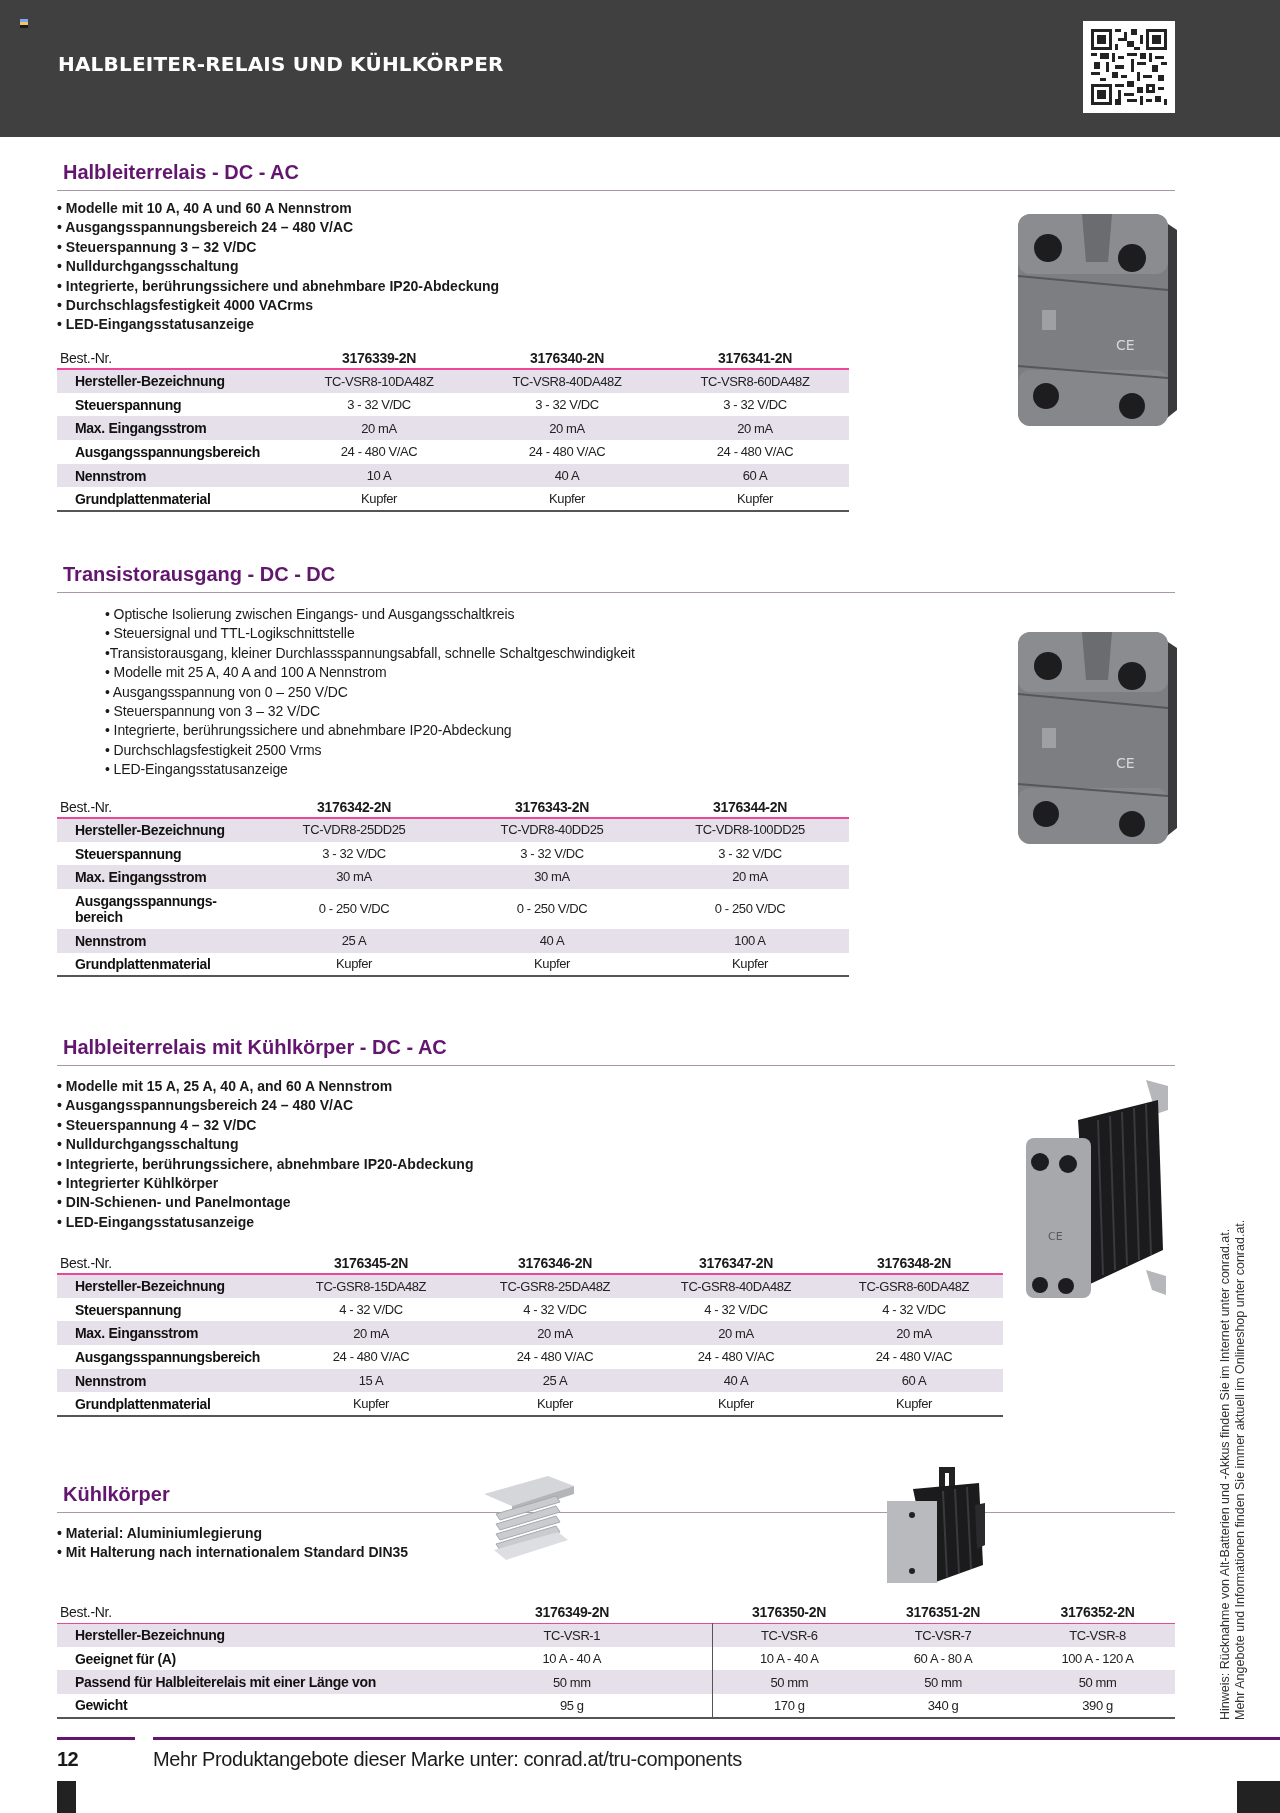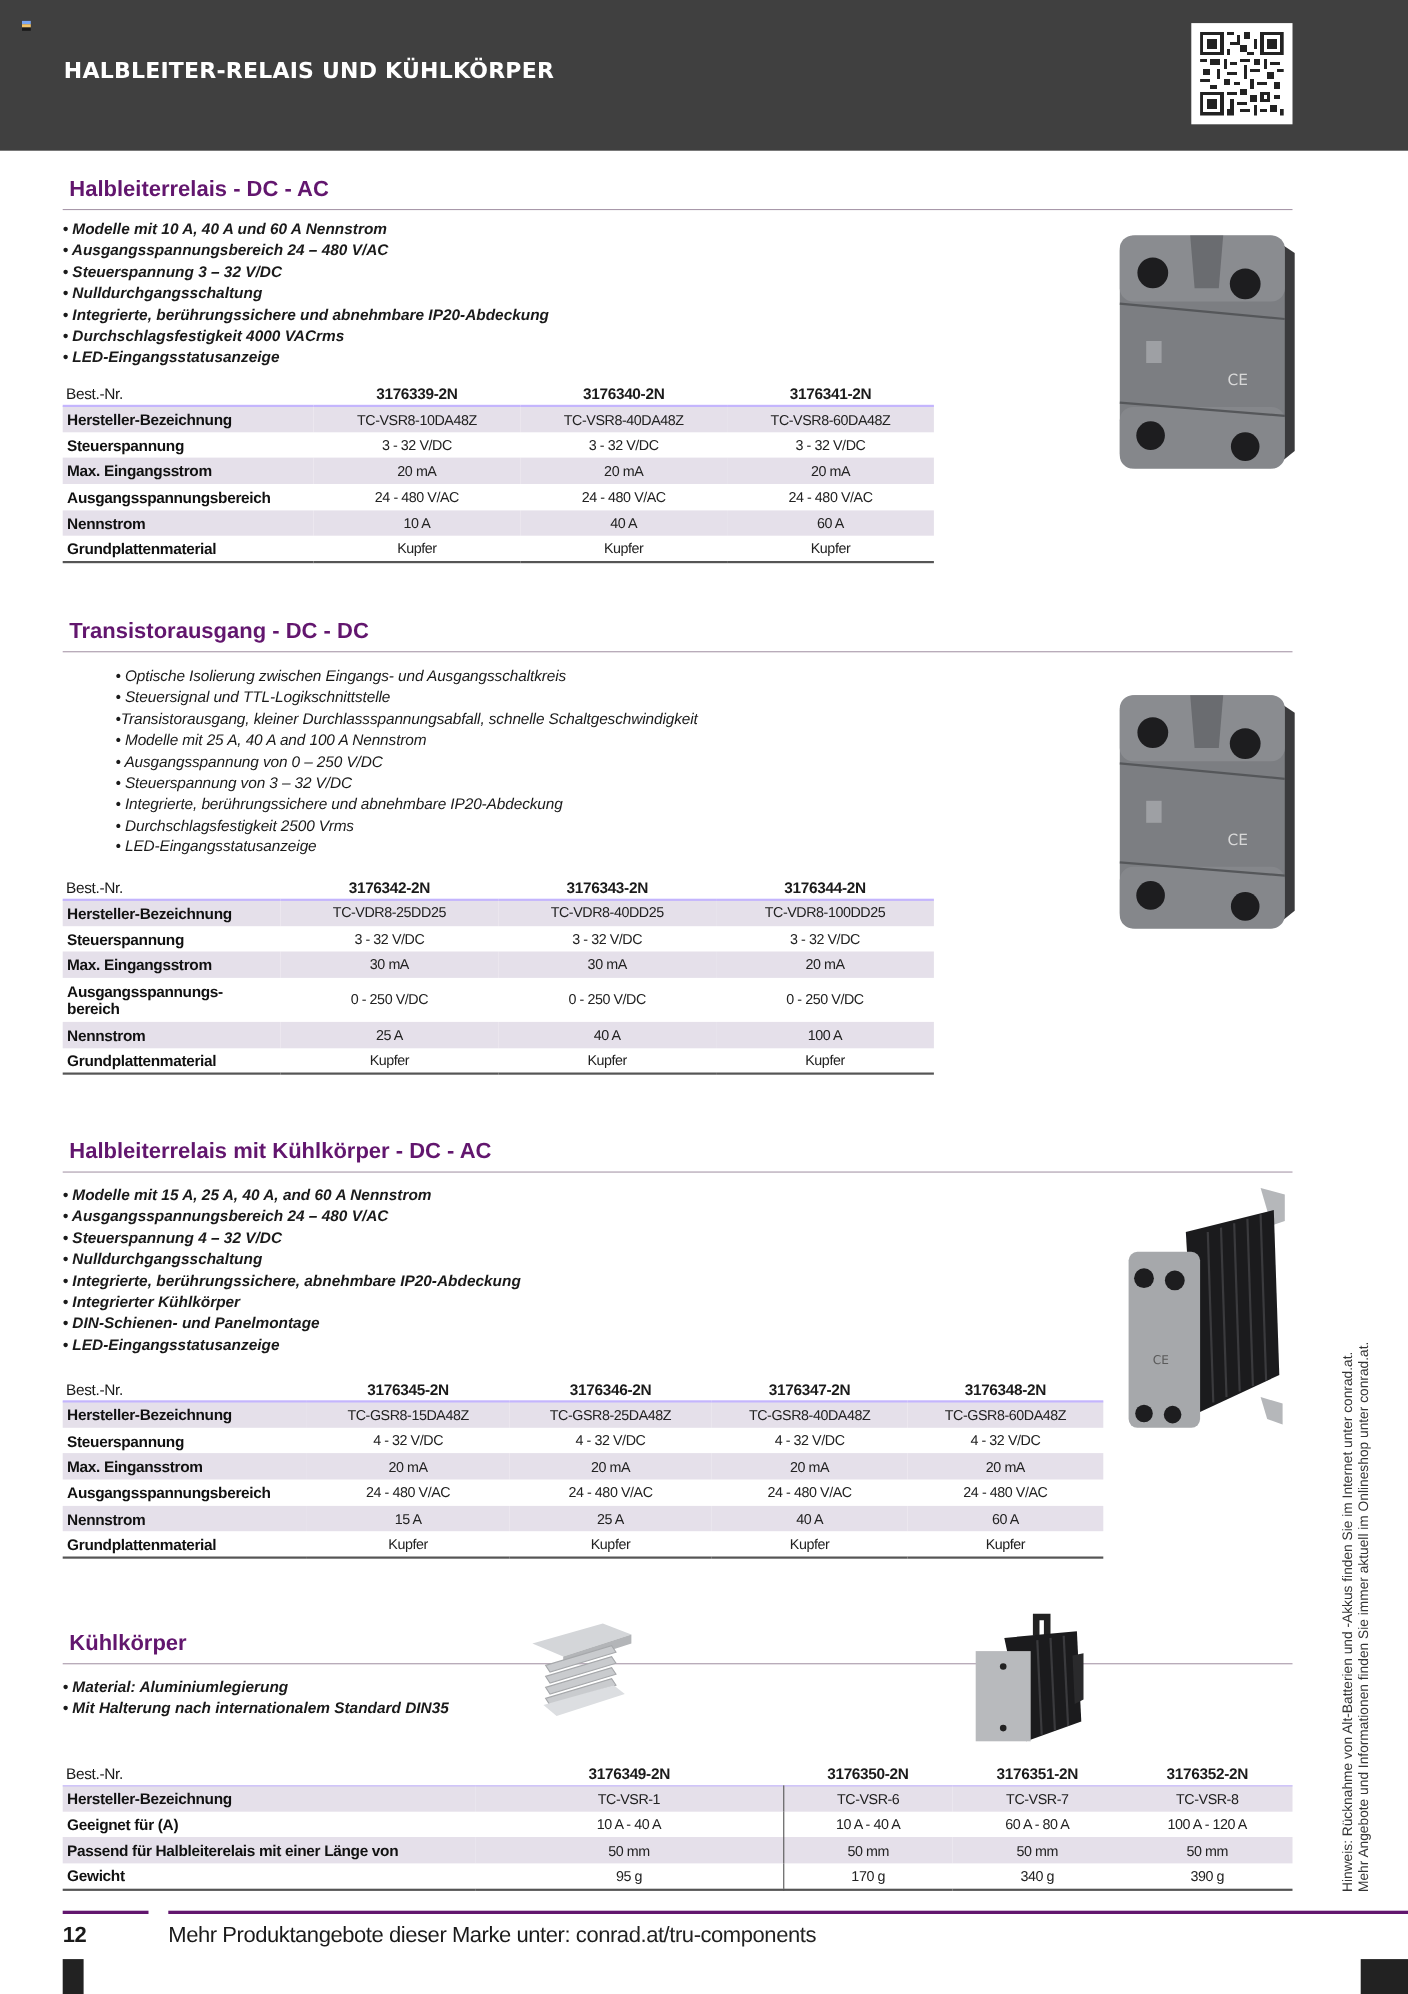--- a/index.html
+++ b/index.html
@@ -10,29 +10,29 @@
   .flag { position: absolute; left: 20px; top: 19px; width: 8px; height: 9px; }
   .flag span { display: block; height: 3px; }
   .header-title { position: absolute; left: 58px; top: 52px; color: #ffffff; font-family: "DejaVu Sans", sans-serif; font-weight: bold; font-size: 20px; letter-spacing: 0.2px; }
   .qr { position: absolute; left: 1083px; top: 21px; width: 92px; height: 92px; background: #fff; padding: 8px; }
   .qr svg { width: 76px; height: 76px; display: block; }
 
   .section { position: absolute; left: 57px; width: 1118px; }
   .sec-title { font-size: 20px; font-weight: bold; color: #62166e; margin-left: 6px; height: 28px; line-height: 28px; }
   .sec-rule { height: 1px; background: #a898aa; margin-top: 4px; }
   .bullets { list-style: none; margin-top: 8px; }
-  .bullets li { font-size: 14px; font-weight: bold; line-height: 19.4px; color: #1a1a1a; font-style: italic; }
+  .bullets li { font-size: 14px; font-weight: bold; line-height: 19.4px; color: #1a1a1a; }
   .bullets.light li { font-weight: normal; font-family: "Liberation Sans Narrow", "Liberation Sans", sans-serif; letter-spacing: -0.1px; }
 
   table.spec { border-collapse: collapse; position: absolute; font-size: 13px; }
   table.spec th { font-weight: bold; text-align: center; height: 22px; font-size: 14px; letter-spacing: -0.3px; }
   table.spec th:first-child { text-align: left; font-weight: normal; padding-left: 3px; }
-  table.spec thead tr { border-bottom: 2px solid #c4b5fd; margin-left: 47px; }
+  table.spec thead tr { border-bottom: 2px solid #ec4899; margin-left: 47px; }
   table.spec td { height: 23.7px; text-align: center; color: #222; letter-spacing: -0.4px; font-size: 13px; }
-  table.spec td:first-child { text-align: left; font-weight: bold; padding-left: 4px; font-size: 14px; letter-spacing: -0.3px; color: #111; }
+  table.spec td:first-child { text-align: left; font-weight: bold; padding-left: 18px; font-size: 14px; letter-spacing: -0.3px; color: #111; }
   table.spec tbody tr:nth-child(odd) { background: #e5e0ea; }
   table.spec tbody tr:last-child { border-bottom: 2px solid #555; }
   table.spec.narrow td { line-height: 16px; }
   .vsplit { border-left: 1px solid #555; }
 
   .prod-img { position: absolute; }
 
   .sidenote { position: absolute; left: 1218px; top: 1720px; transform-origin: 0 0; transform: rotate(-90deg); font-size: 12.5px; color: #333; line-height: 15px; white-space: nowrap; }
 
   .footer-rule-a { position: absolute; left: 57px; top: 1737px; width: 78px; height: 3px; background: #62166e; }

